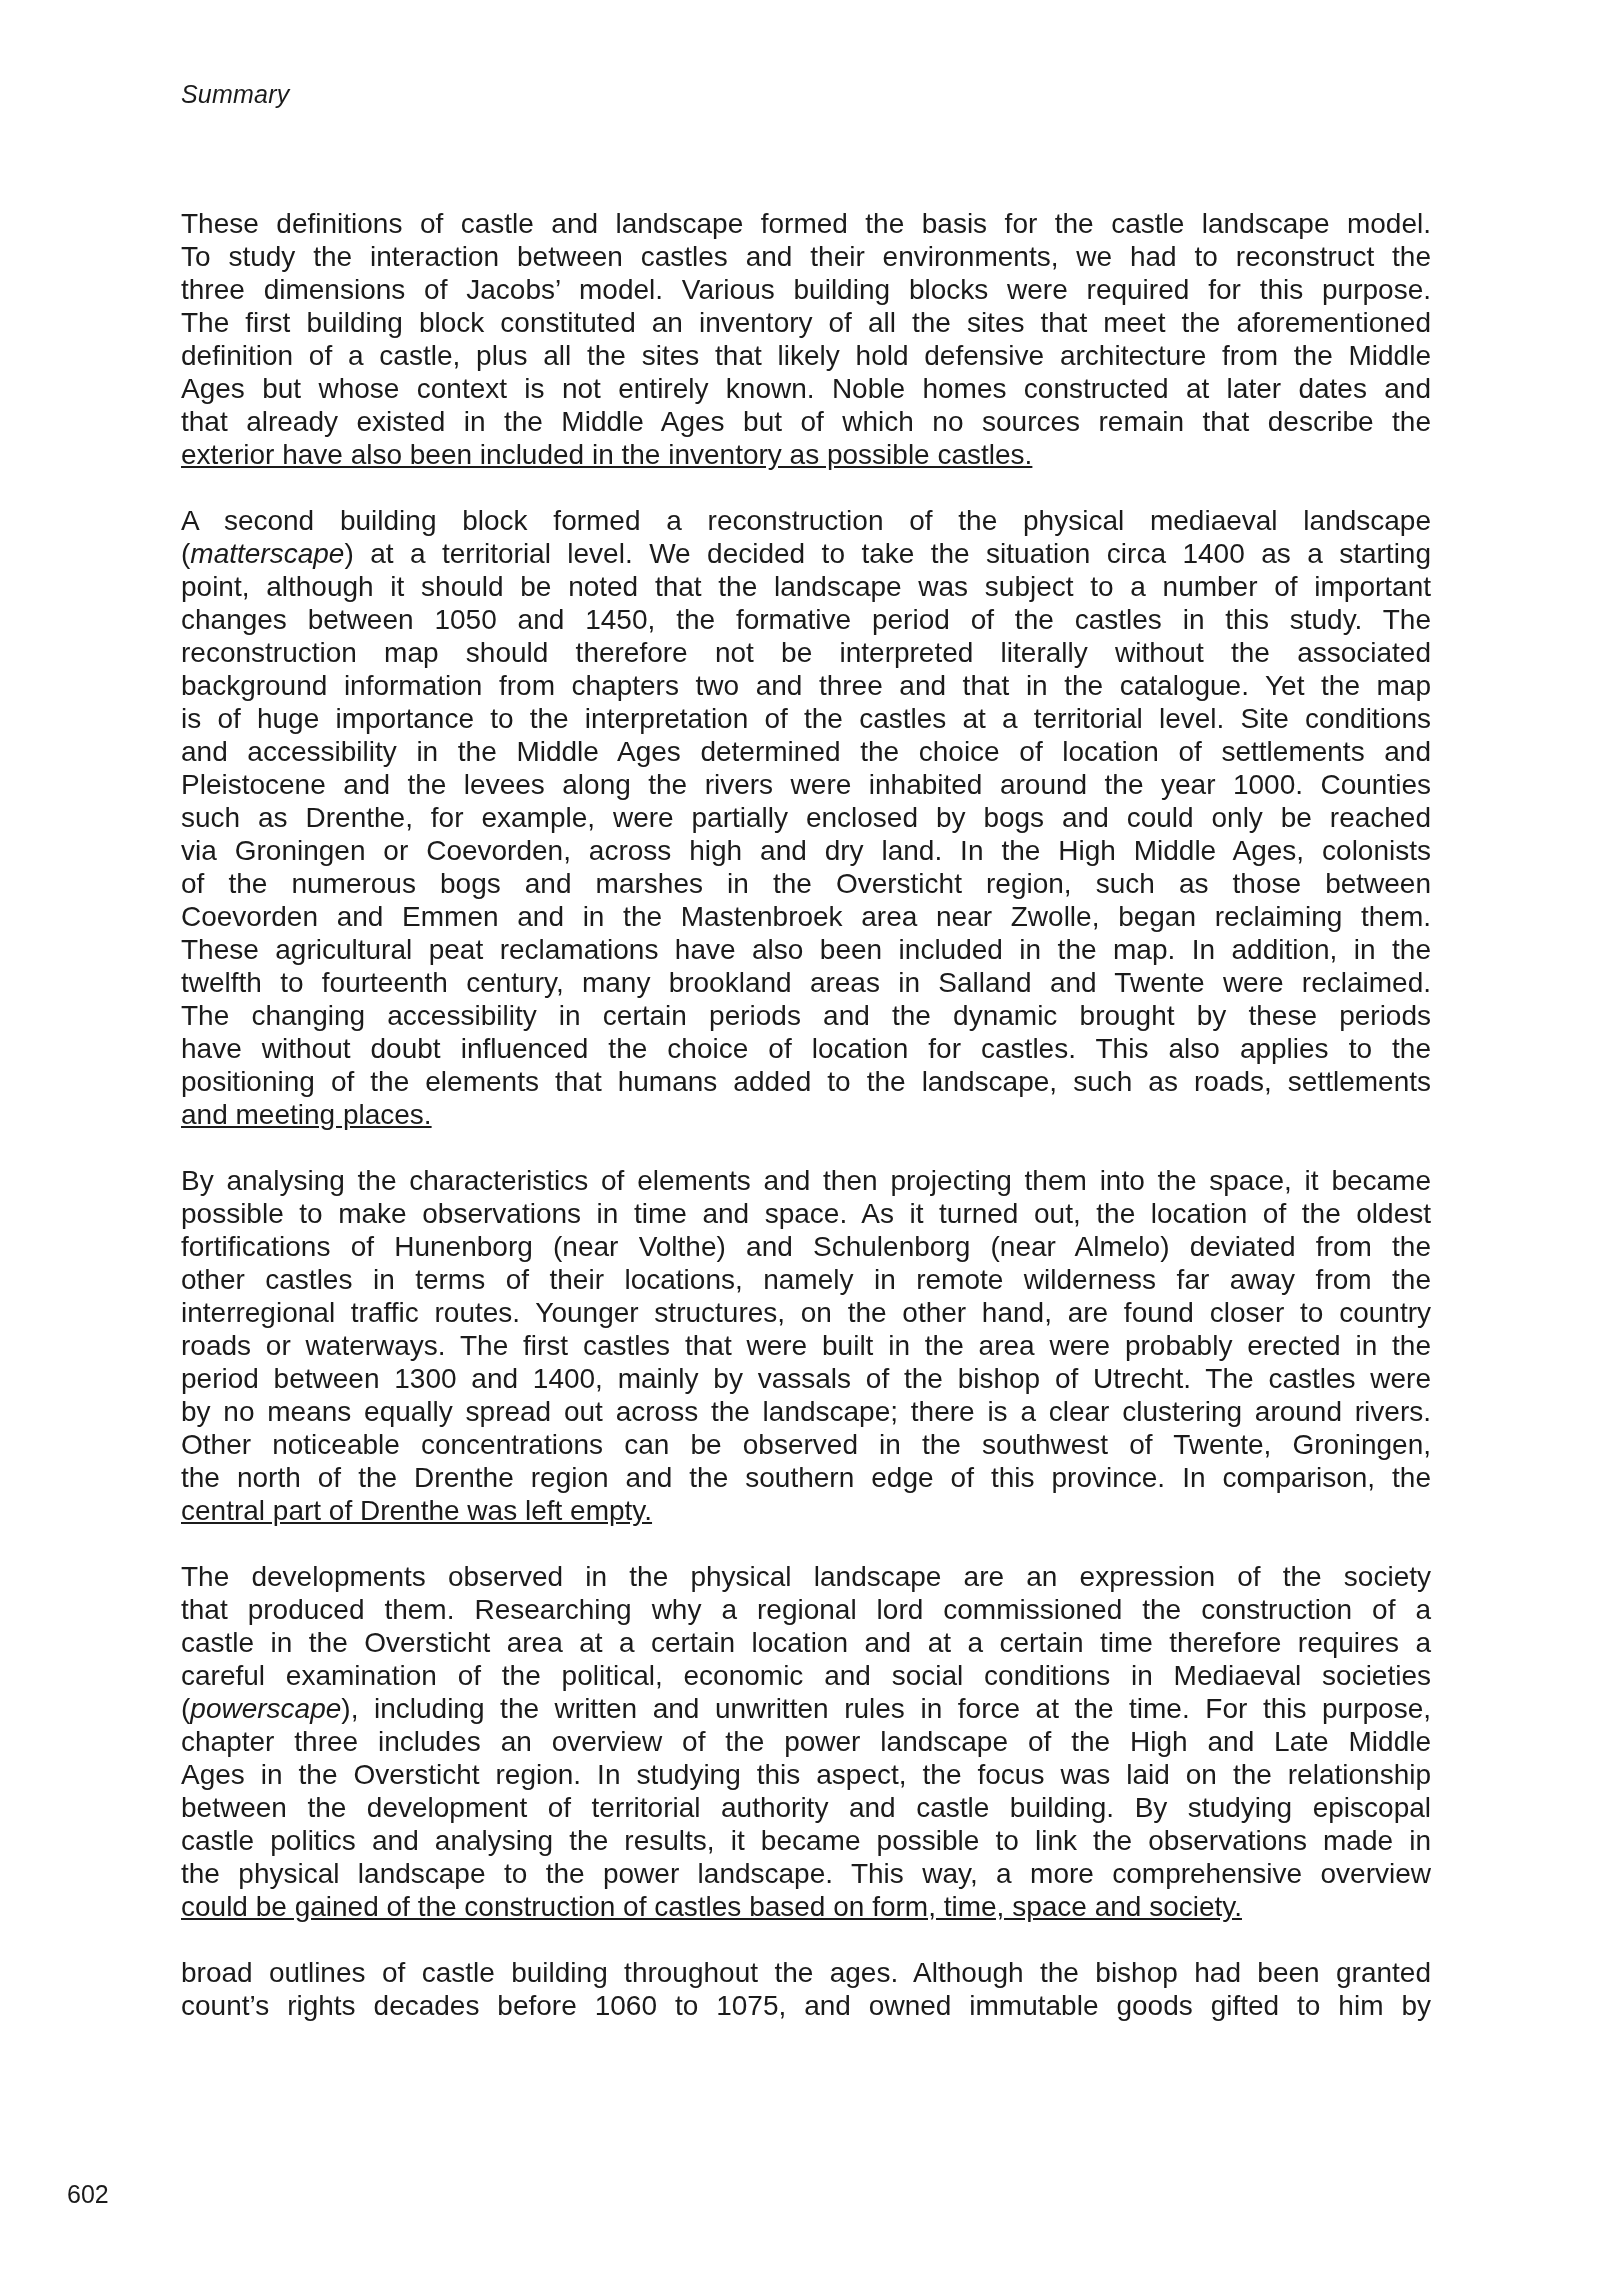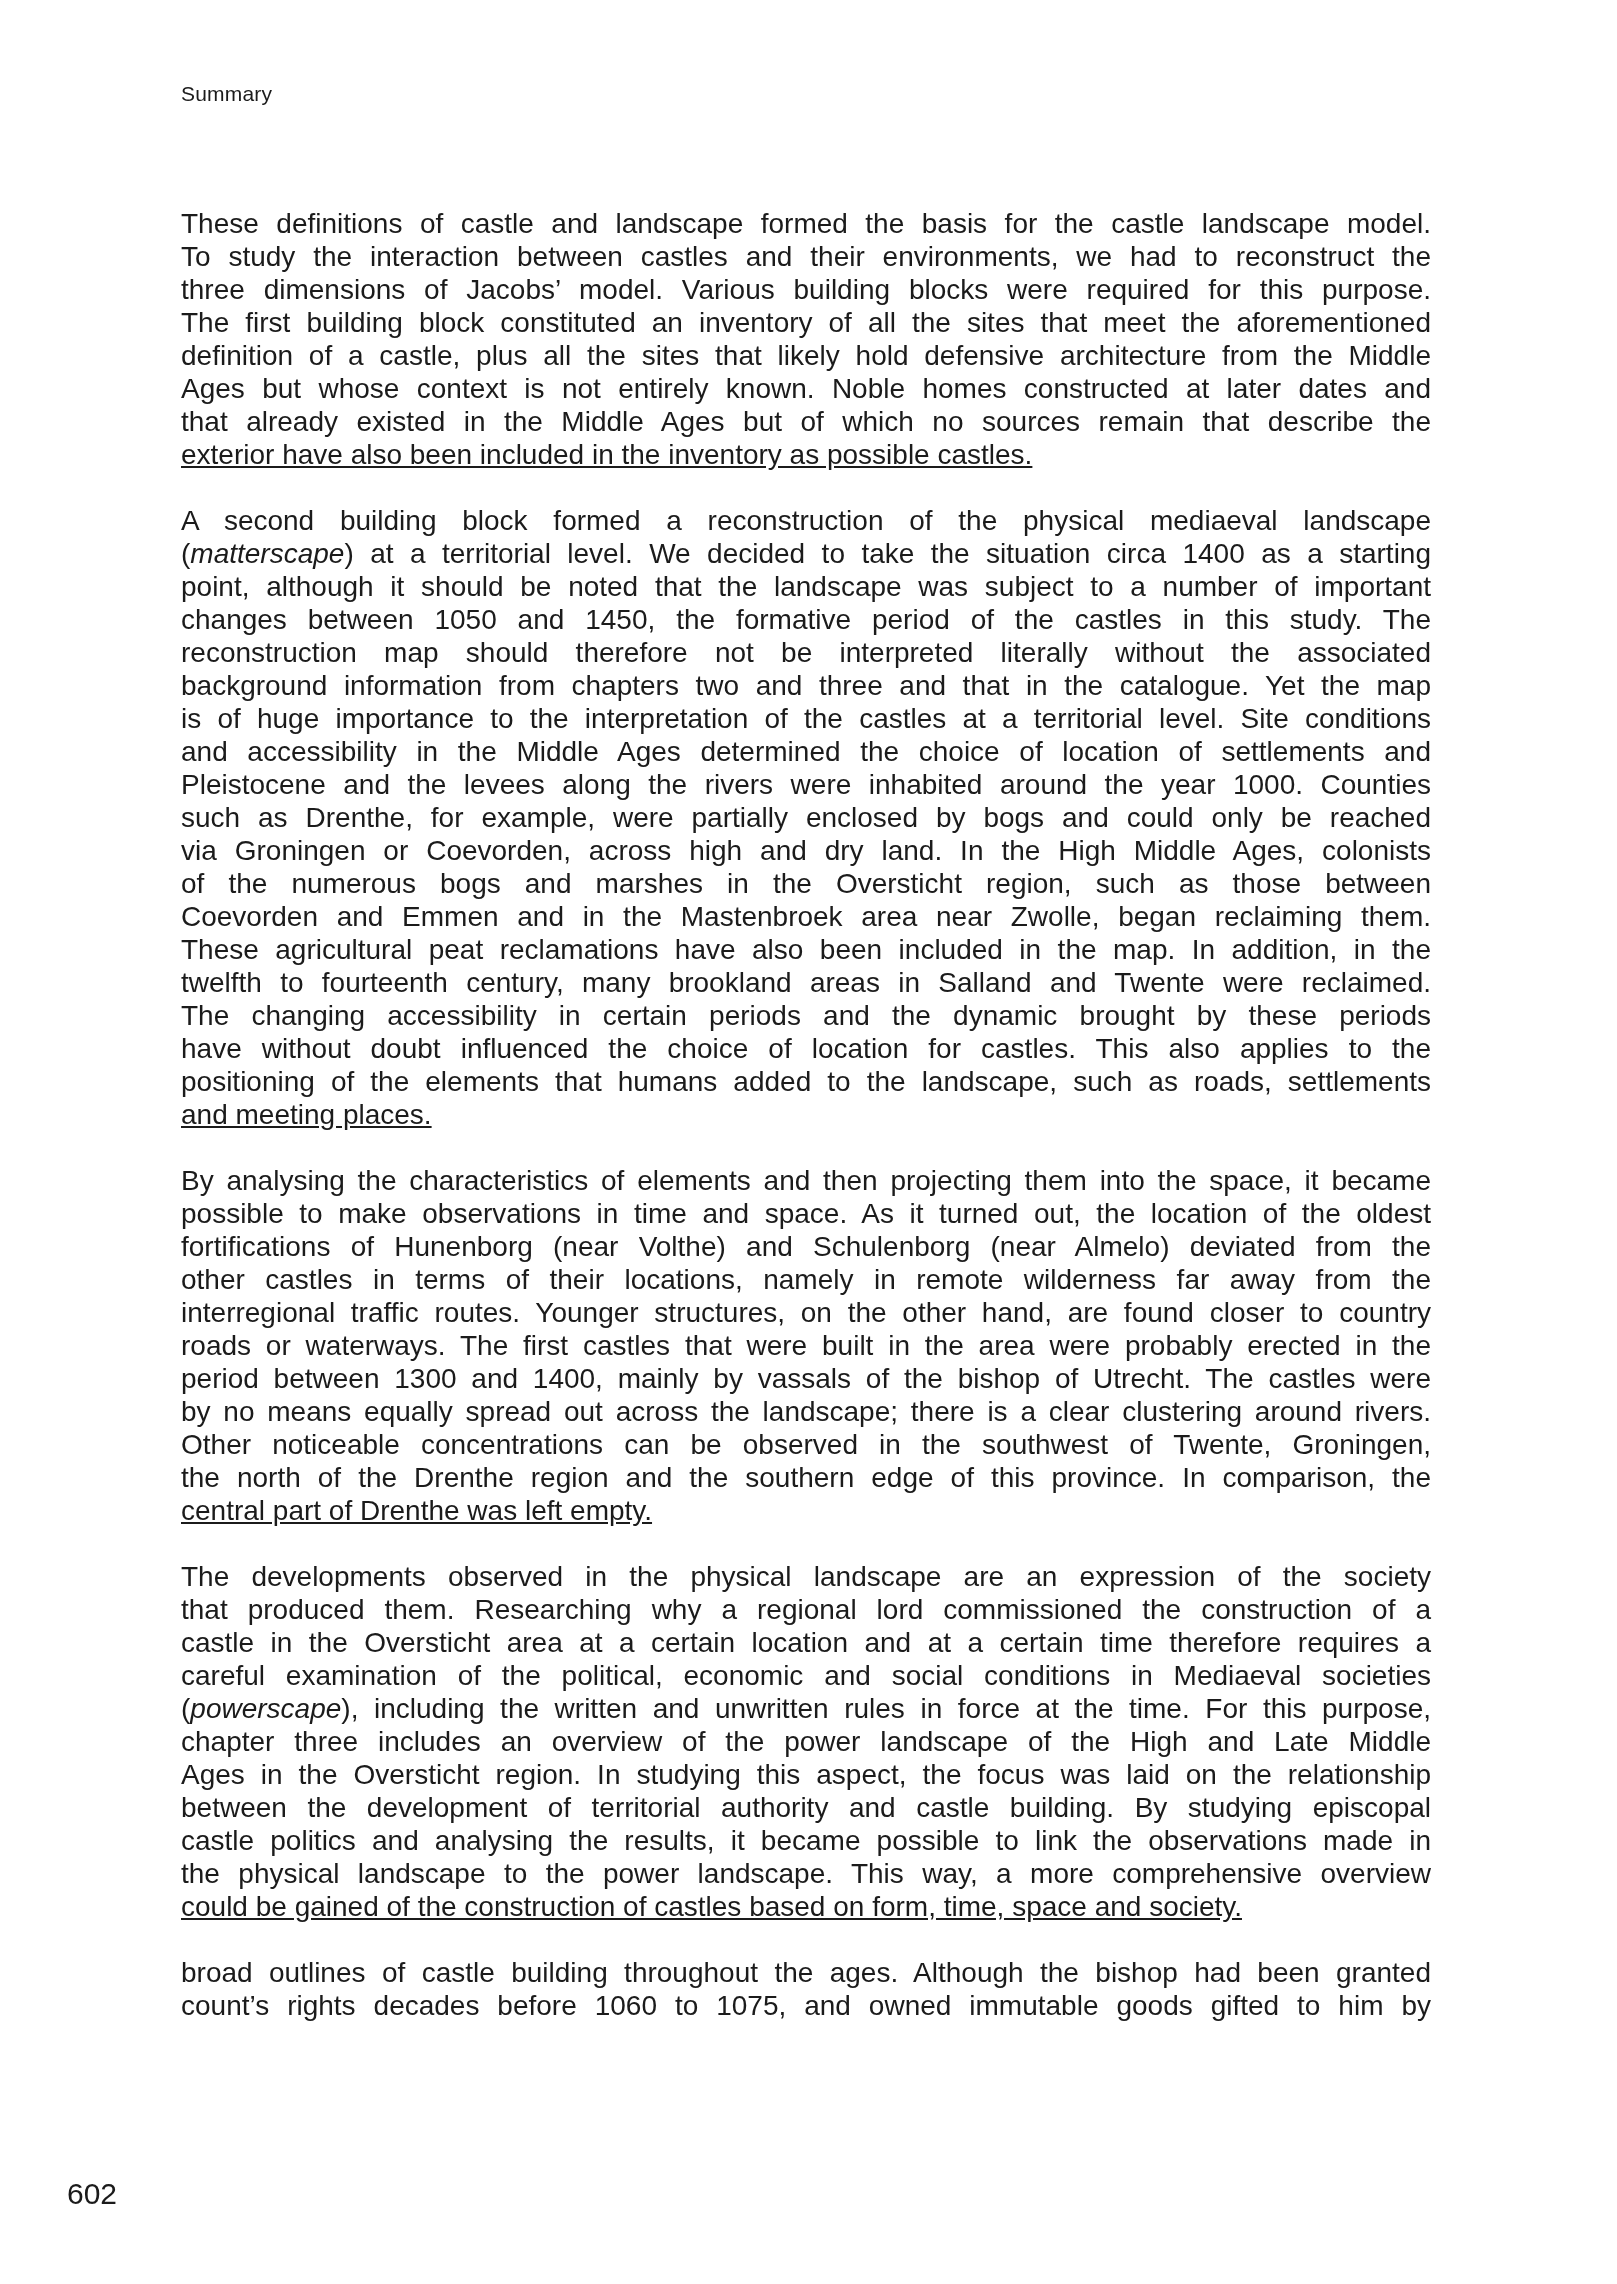--- a/index.html
+++ b/index.html
@@ -12,23 +12,24 @@
     height: 2284px;
     position: relative;
     overflow: hidden;
     color: #1b1b1b;
     font-family: "Liberation Sans", "DejaVu Sans", sans-serif;
   }
   .running-head {
     position: absolute;
     left: 181px;
     top: 79px;
-    font-size: 21px;
+    font-size: 25px;
     line-height: 30px;
     letter-spacing: 0.2px;
+    font-style: italic;
   }
   .body-text {
     position: absolute;
     left: 181px;
     top: 196px;
     width: 1250px;
     font-size: 28px;
     line-height: 33px;
   }
   .para {
@@ -45,21 +46,21 @@
   .line.last {
     text-align: right;
     text-align-last: left;
     text-decoration: underline;
   }
   .line .it { font-style: italic; }
   .folio {
     position: absolute;
     left: 67px;
     top: 2179px;
-    font-size: 30px;
+    font-size: 25px;
     line-height: 30px;
   }
 </style>
 </head>
 <body>
 
 <div class="running-head">Summary</div>
 
 <div class="body-text">
 

